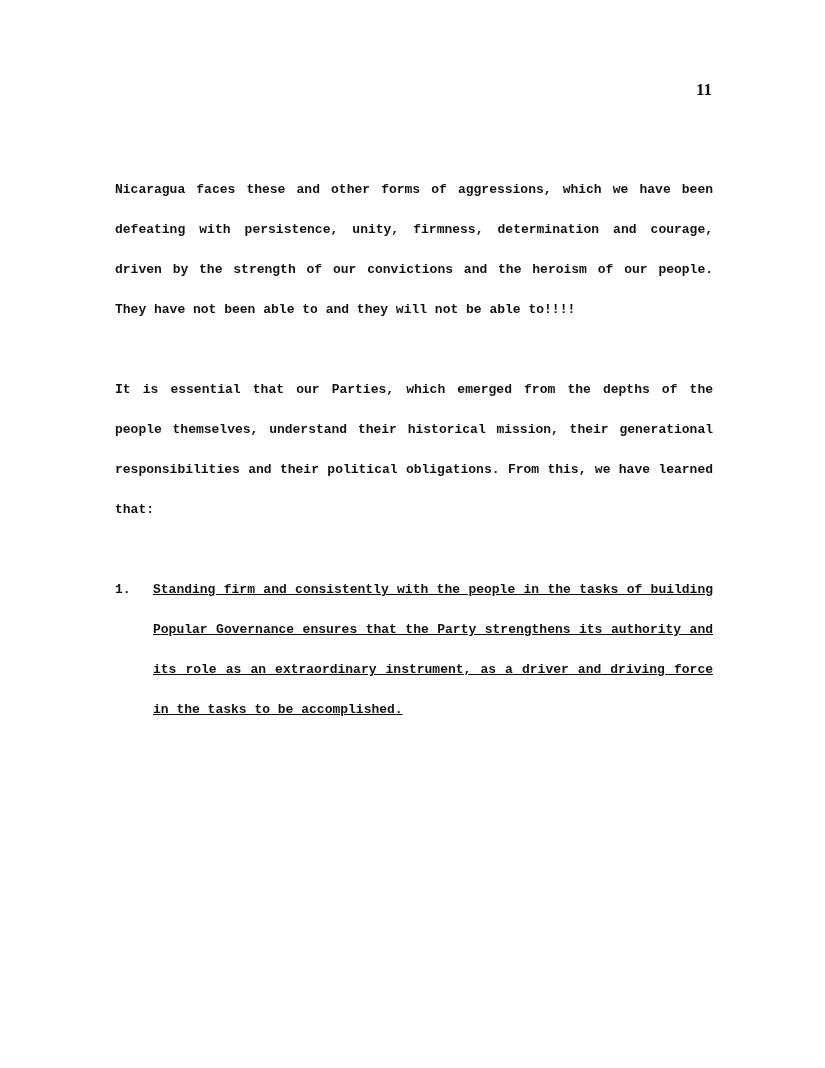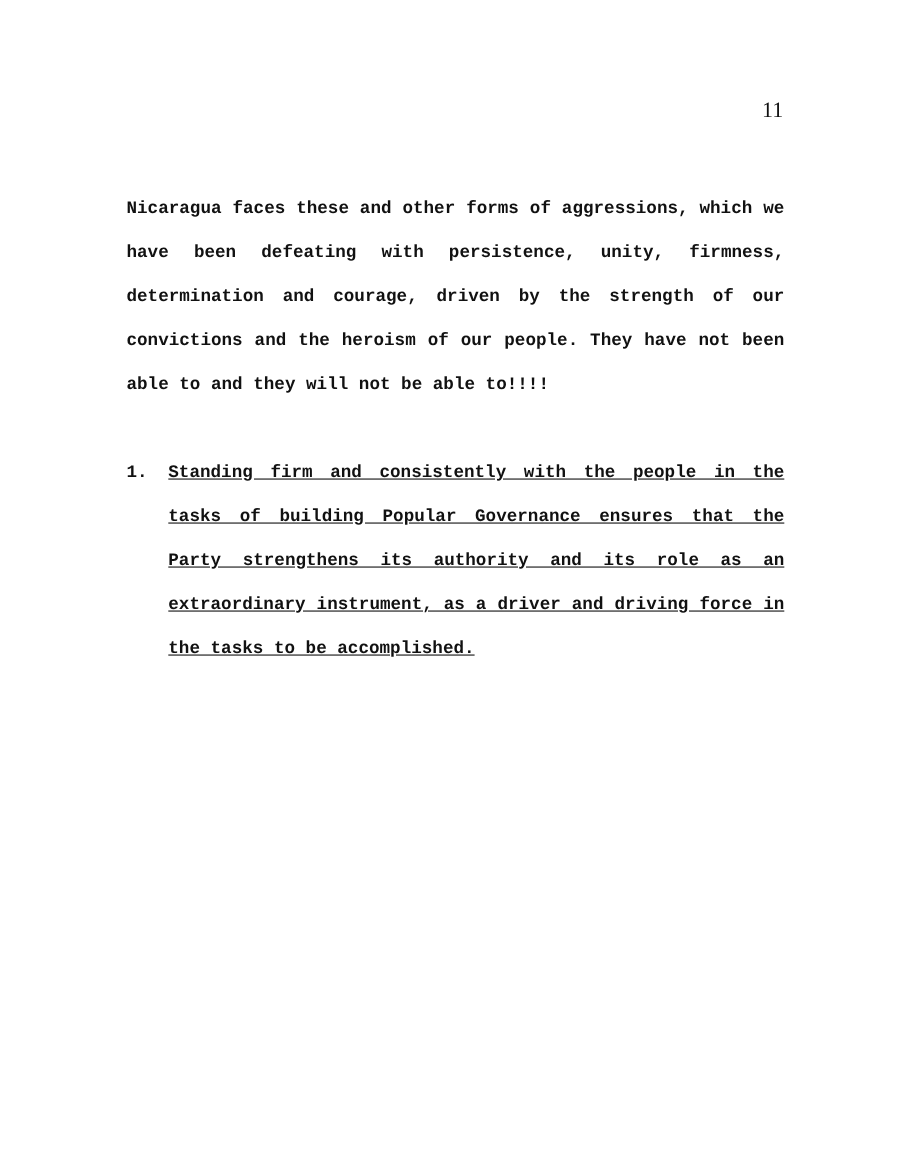--- a/index.html
+++ b/index.html
@@ -9,35 +9,35 @@
     }
     body {
       width: 825px;
       height: 1068px;
       position: relative;
       overflow: hidden;
       color: #111111;
     }
     .page-number {
       position: absolute;
-      top: 86px;
+      top: 76px;
       right: 113px;
       font-family: "Liberation Serif", "DejaVu Serif", serif;
-      font-weight: normal;
-      font-size: 20px;
+      font-weight: bold;
+      font-size: 17px;
       line-height: 28px;
     }
     .content {
       position: absolute;
       left: 115px;
       top: 170px;
       width: 598px;
       font-family: "Liberation Mono", "DejaVu Sans Mono", monospace;
       font-weight: bold;
-      font-size: 16px;
+      font-size: 13px;
       line-height: 40px;
     }
     .para {
       margin: 0 0 40px 0;
       text-align: justify;
       text-align-last: left;
     }
     .list {
       margin: 0;
       padding: 0;
@@ -58,19 +58,20 @@
       text-decoration: underline;
     }
   </style>
 </head>
 <body>
 
 <div class="page-number">11</div>
 
 <div class="content">
   <p class="para">Nicaragua faces these and other forms of aggressions, which we have been defeating with persistence, unity, firmness, determination and courage, driven by the strength of our convictions and the heroism of our people. They have not been able to and they will not be able to!!!!</p>
+  <p class="para">It is essential that our Parties, which emerged from the depths of the people themselves, understand their historical mission, their generational responsibilities and their political obligations. From this, we have learned that:</p>
   <ol class="list">
     <li class="list-item">
       <span class="list-marker">1.</span>
       <span class="list-text">Standing firm and consistently with the people in the tasks of building Popular Governance ensures that the Party strengthens its authority and its role as an extraordinary instrument, as a driver and driving force in the tasks to be accomplished.</span>
     </li>
   </ol>
 </div>
 
 </body></html>

